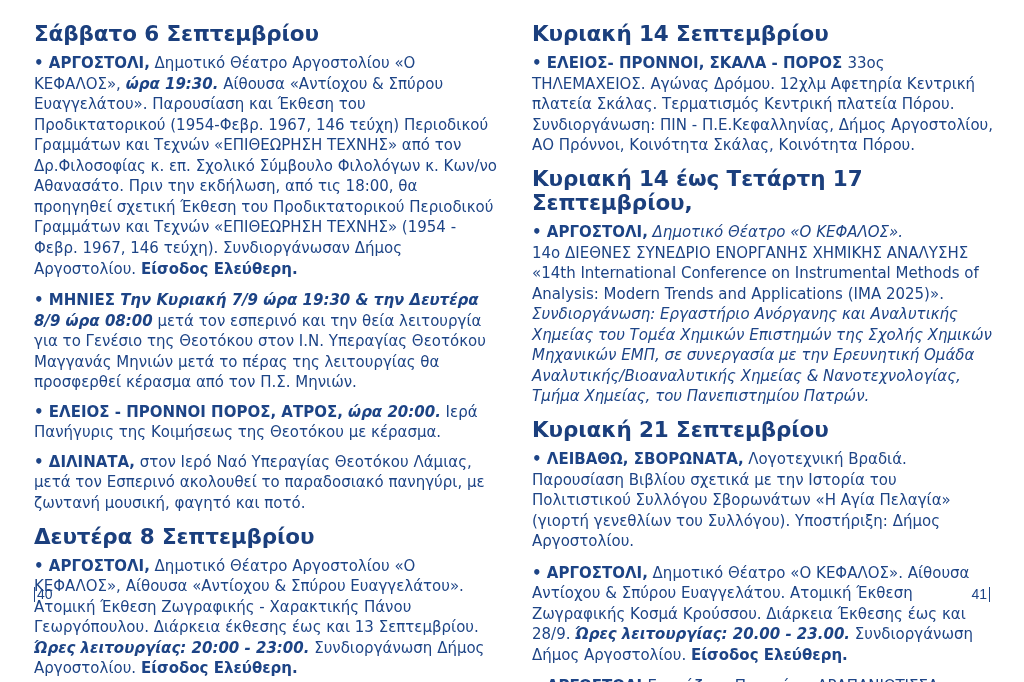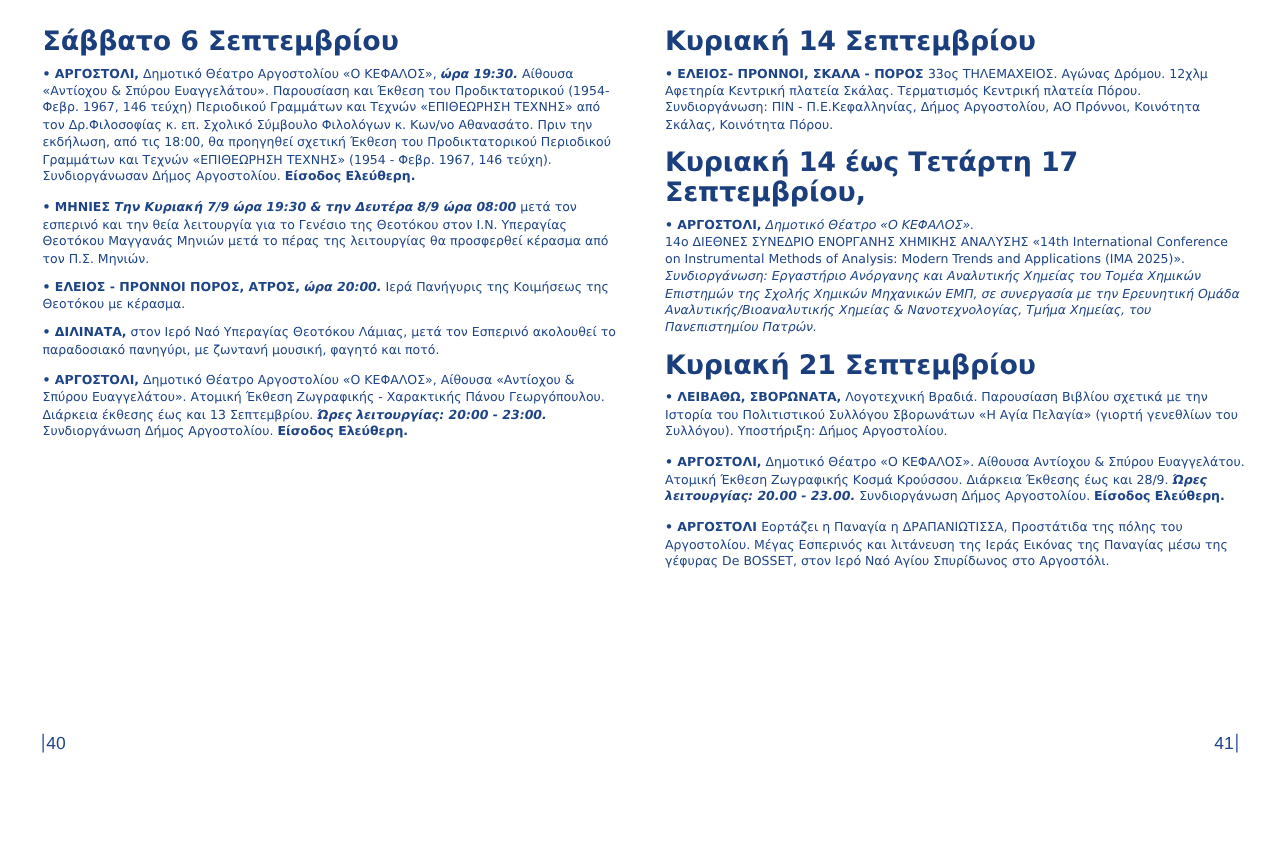--- a/index.html
+++ b/index.html
@@ -32,21 +32,21 @@
     font-weight: bold;
     color: #1b3f7d;
     margin: 0 0 7px 0;
     line-height: 1.12;
     letter-spacing: -0.1px;
   }
   .col-right h2.day { margin-top: 0; }
   .block { margin-bottom: 11px; }
   .block:last-child { margin-bottom: 0; }
   p.entry {
-    font-size: 10px;
+    font-size: 15px;
     line-height: 1.37;
     margin: 0 0 9px 0;
     color: #1d4486;
     text-align: left;
   }
   p.entry:last-child { margin-bottom: 0; }
   .b { font-weight: bold; }
   .i { font-style: italic; }
   .bi { font-weight: bold; font-style: italic; }
   .folio {
@@ -84,20 +84,21 @@
       <div class="block">
         <h2 class="day">Σάββατο 6 Σεπτεμβρίου</h2>
         <p class="entry"><span class="b">• ΑΡΓΟΣΤΟΛΙ,</span><span> Δημοτικό Θέατρο Αργοστολίου «Ο ΚΕΦΑΛΟΣ», </span><span class="bi">ώρα 19:30.</span><span> Αίθουσα «Αντίοχου &amp; Σπύρου Ευαγγελάτου». Παρουσίαση και Έκθεση του Προδικτατορικού (1954-Φεβρ. 1967, 146 τεύχη) Περιοδικού Γραμμάτων και Τεχνών «ΕΠΙΘΕΩΡΗΣΗ ΤΕΧΝΗΣ» από τον Δρ.Φιλοσοφίας κ. επ. Σχολικό Σύμβουλο Φιλολόγων κ. Κων/νο Αθανασάτο. Πριν την εκδήλωση, από τις 18:00, θα προηγηθεί σχετική Έκθεση του Προδικτατορικού Περιοδικού Γραμμάτων και Τεχνών «ΕΠΙΘΕΩΡΗΣΗ ΤΕΧΝΗΣ» (1954 - Φεβρ. 1967, 146 τεύχη). Συνδιοργάνωσαν Δήμος Αργοστολίου. </span><span class="b">Είσοδος Ελεύθερη.</span></p>
       </div>
       <div class="block">
         <p class="entry"><span class="b">• ΜΗΝΙΕΣ </span><span class="bi">Την Κυριακή 7/9 ώρα 19:30 &amp; την Δευτέρα 8/9 ώρα 08:00</span><span> μετά τον εσπερινό και την θεία λειτουργία για το Γενέσιο της Θεοτόκου στον Ι.Ν. Υπεραγίας Θεοτόκου Μαγγανάς Μηνιών μετά το πέρας της λειτουργίας θα προσφερθεί κέρασμα από τον Π.Σ. Μηνιών.</span></p>
         <p class="entry"><span class="b">• ΕΛΕΙΟΣ - ΠΡΟΝΝΟΙ ΠΟΡΟΣ, ΑΤΡΟΣ, </span><span class="bi">ώρα 20:00.</span><span> Ιερά Πανήγυρις της Κοιμήσεως της Θεοτόκου με κέρασμα.</span></p>
         <p class="entry"><span class="b">• ΔΙΛΙΝΑΤΑ,</span><span> στον Ιερό Ναό Υπεραγίας Θεοτόκου Λάμιας, μετά τον Εσπερινό ακολουθεί το παραδοσιακό πανηγύρι, με ζωντανή μουσική, φαγητό και ποτό.</span></p>
       </div>
       <div class="block">
+        <h2 class="day">Δευτέρα 8 Σεπτεμβρίου</h2>
         <p class="entry"><span class="b">• ΑΡΓΟΣΤΟΛΙ,</span><span> Δημοτικό Θέατρο Αργοστολίου «Ο ΚΕΦΑΛΟΣ», Αίθουσα «Αντίοχου &amp; Σπύρου Ευαγγελάτου». Ατομική Έκθεση Ζωγραφικής - Χαρακτικής Πάνου Γεωργόπουλου. Διάρκεια έκθεσης έως και 13 Σεπτεμβρίου. </span><span class="bi">Ώρες λειτουργίας: 20:00 - 23:00.</span><span> Συνδιοργάνωση Δήμος Αργοστολίου. </span><span class="b">Είσοδος Ελεύθερη.</span></p>
       </div>
     </div>
   <div class="column col-right">
       <div class="block">
         <h2 class="day">Κυριακή 14 Σεπτεμβρίου</h2>
         <p class="entry"><span class="b">• ΕΛΕΙΟΣ- ΠΡΟΝΝΟΙ, ΣΚΑΛΑ - ΠΟΡΟΣ </span><span>33ος ΤΗΛΕΜΑΧΕΙΟΣ. Αγώνας Δρόμου. 12χλμ Αφετηρία Κεντρική πλατεία Σκάλας. Τερματισμός Κεντρική πλατεία Πόρου. Συνδιοργάνωση: ΠΙΝ - Π.Ε.Κεφαλληνίας, Δήμος Αργοστολίου, ΑΟ Πρόννοι, Κοινότητα Σκάλας, Κοινότητα Πόρου.</span></p>
       </div>
       <div class="block">
         <h2 class="day">Κυριακή 14 έως Τετάρτη 17 Σεπτεμβρίου,</h2>

